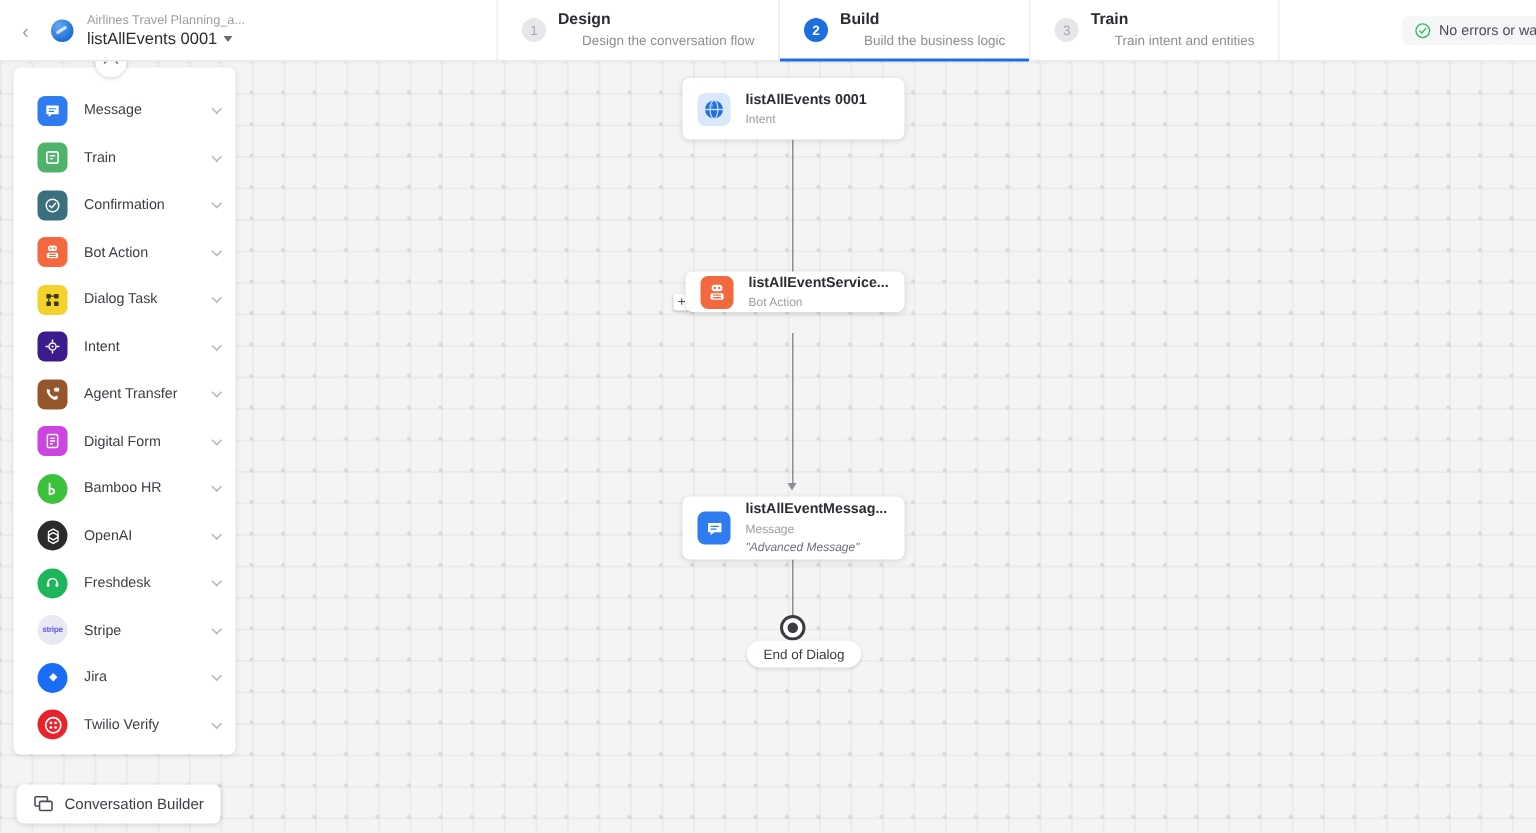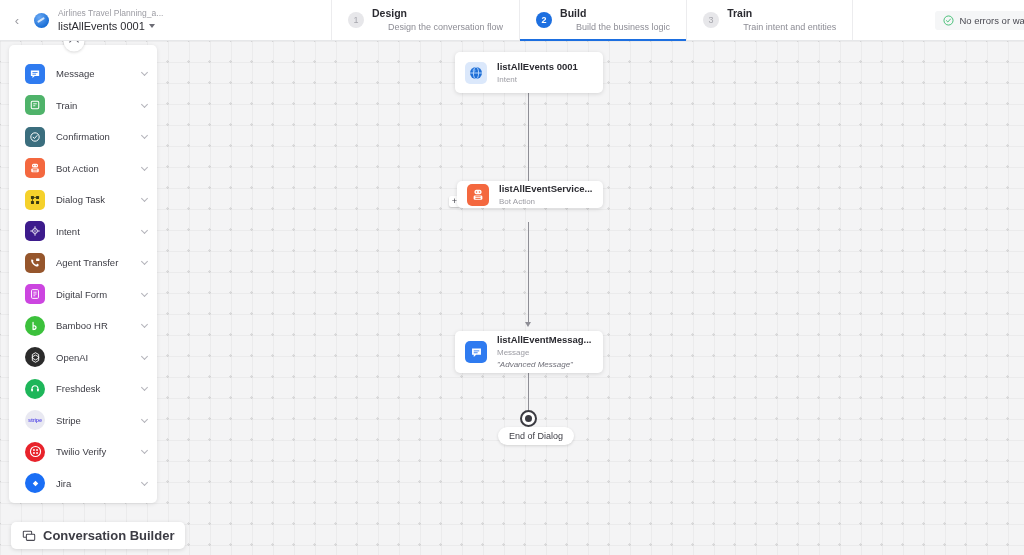--- a/index.html
+++ b/index.html
@@ -145,21 +145,21 @@
     position: absolute; background: #fff; border-radius: 11px; padding: 4px 11px;
     font-size: 9px; color: #3c3c44; box-shadow: 0 1px 3px rgba(0,0,0,.14); white-space: nowrap;
   }
 
   
   .conv-builder {
     position: absolute; left: 11px; bottom: 6px; background: #fff; border-radius: 5px;
     box-shadow: 0 1px 4px rgba(0,0,0,.13); display: flex; align-items: center; gap: 7px;
     padding: 6px 11px; cursor: pointer; z-index: 16;
   }
-  .conv-label { font-size: 13px; color: #3c3c44; white-space: nowrap; font-weight: bold; }
+  .conv-label { font-size: 10px; color: #3c3c44; white-space: nowrap; }
 
   svg { display: block; }
 </style>
 </head>
 <body>
 
 <div id="app">
 
   <div class="canvas"></div>
 
@@ -340,40 +340,40 @@
           <span class="chev-dn"></span>
         </div>
         <div class="sb-item">
           <span class="sb-ico round" style="background: rgb(233, 233, 242);">
             <span style="font-size:5.5px;font-weight:bold;color:#6459e8;letter-spacing:-.2px">stripe</span>
           </span>
           <span class="sb-label">Stripe</span>
           <span class="chev-dn"></span>
         </div>
         <div class="sb-item">
+          <span class="sb-ico round" style="background: rgb(26, 110, 245);">
+            <svg width="13" height="13" viewBox="0 0 16 16">
+              <path d="M8 1.6 14.4 8 8 14.4 1.6 8z" fill="#1a6ef5"></path>
+              <path d="M8 4.6 11.4 8 8 11.4 4.6 8z" fill="#fff"></path>
+            </svg>
+          </span>
+          <span class="sb-label">Jira</span>
+          <span class="chev-dn"></span>
+        </div>
+        <div class="sb-item">
           <span class="sb-ico round" style="background: rgb(232, 35, 43);">
             <svg width="13" height="13" viewBox="0 0 16 16">
               <circle cx="8" cy="8" r="6.2" fill="none" stroke="#fff" stroke-width="1.4"></circle>
               <circle cx="6.1" cy="6.1" r="1.15" fill="#fff"></circle>
               <circle cx="9.9" cy="6.1" r="1.15" fill="#fff"></circle>
               <circle cx="6.1" cy="9.9" r="1.15" fill="#fff"></circle>
               <circle cx="9.9" cy="9.9" r="1.15" fill="#fff"></circle>
             </svg>
           </span>
           <span class="sb-label">Twilio Verify</span>
-          <span class="chev-dn"></span>
-        </div>
-        <div class="sb-item">
-          <span class="sb-ico round" style="background: rgb(26, 110, 245);">
-            <svg width="13" height="13" viewBox="0 0 16 16">
-              <path d="M8 1.6 14.4 8 8 14.4 1.6 8z" fill="#1a6ef5"></path>
-              <path d="M8 4.6 11.4 8 8 11.4 4.6 8z" fill="#fff"></path>
-            </svg>
-          </span>
-          <span class="sb-label">Jira</span>
           <span class="chev-dn"></span>
         </div>
         <div class="sb-item"></div>
       </div>
   </div>
   <div class="sb-collapse">
     <span class="chev-up"></span>
   </div>
 
   <div class="flow">

